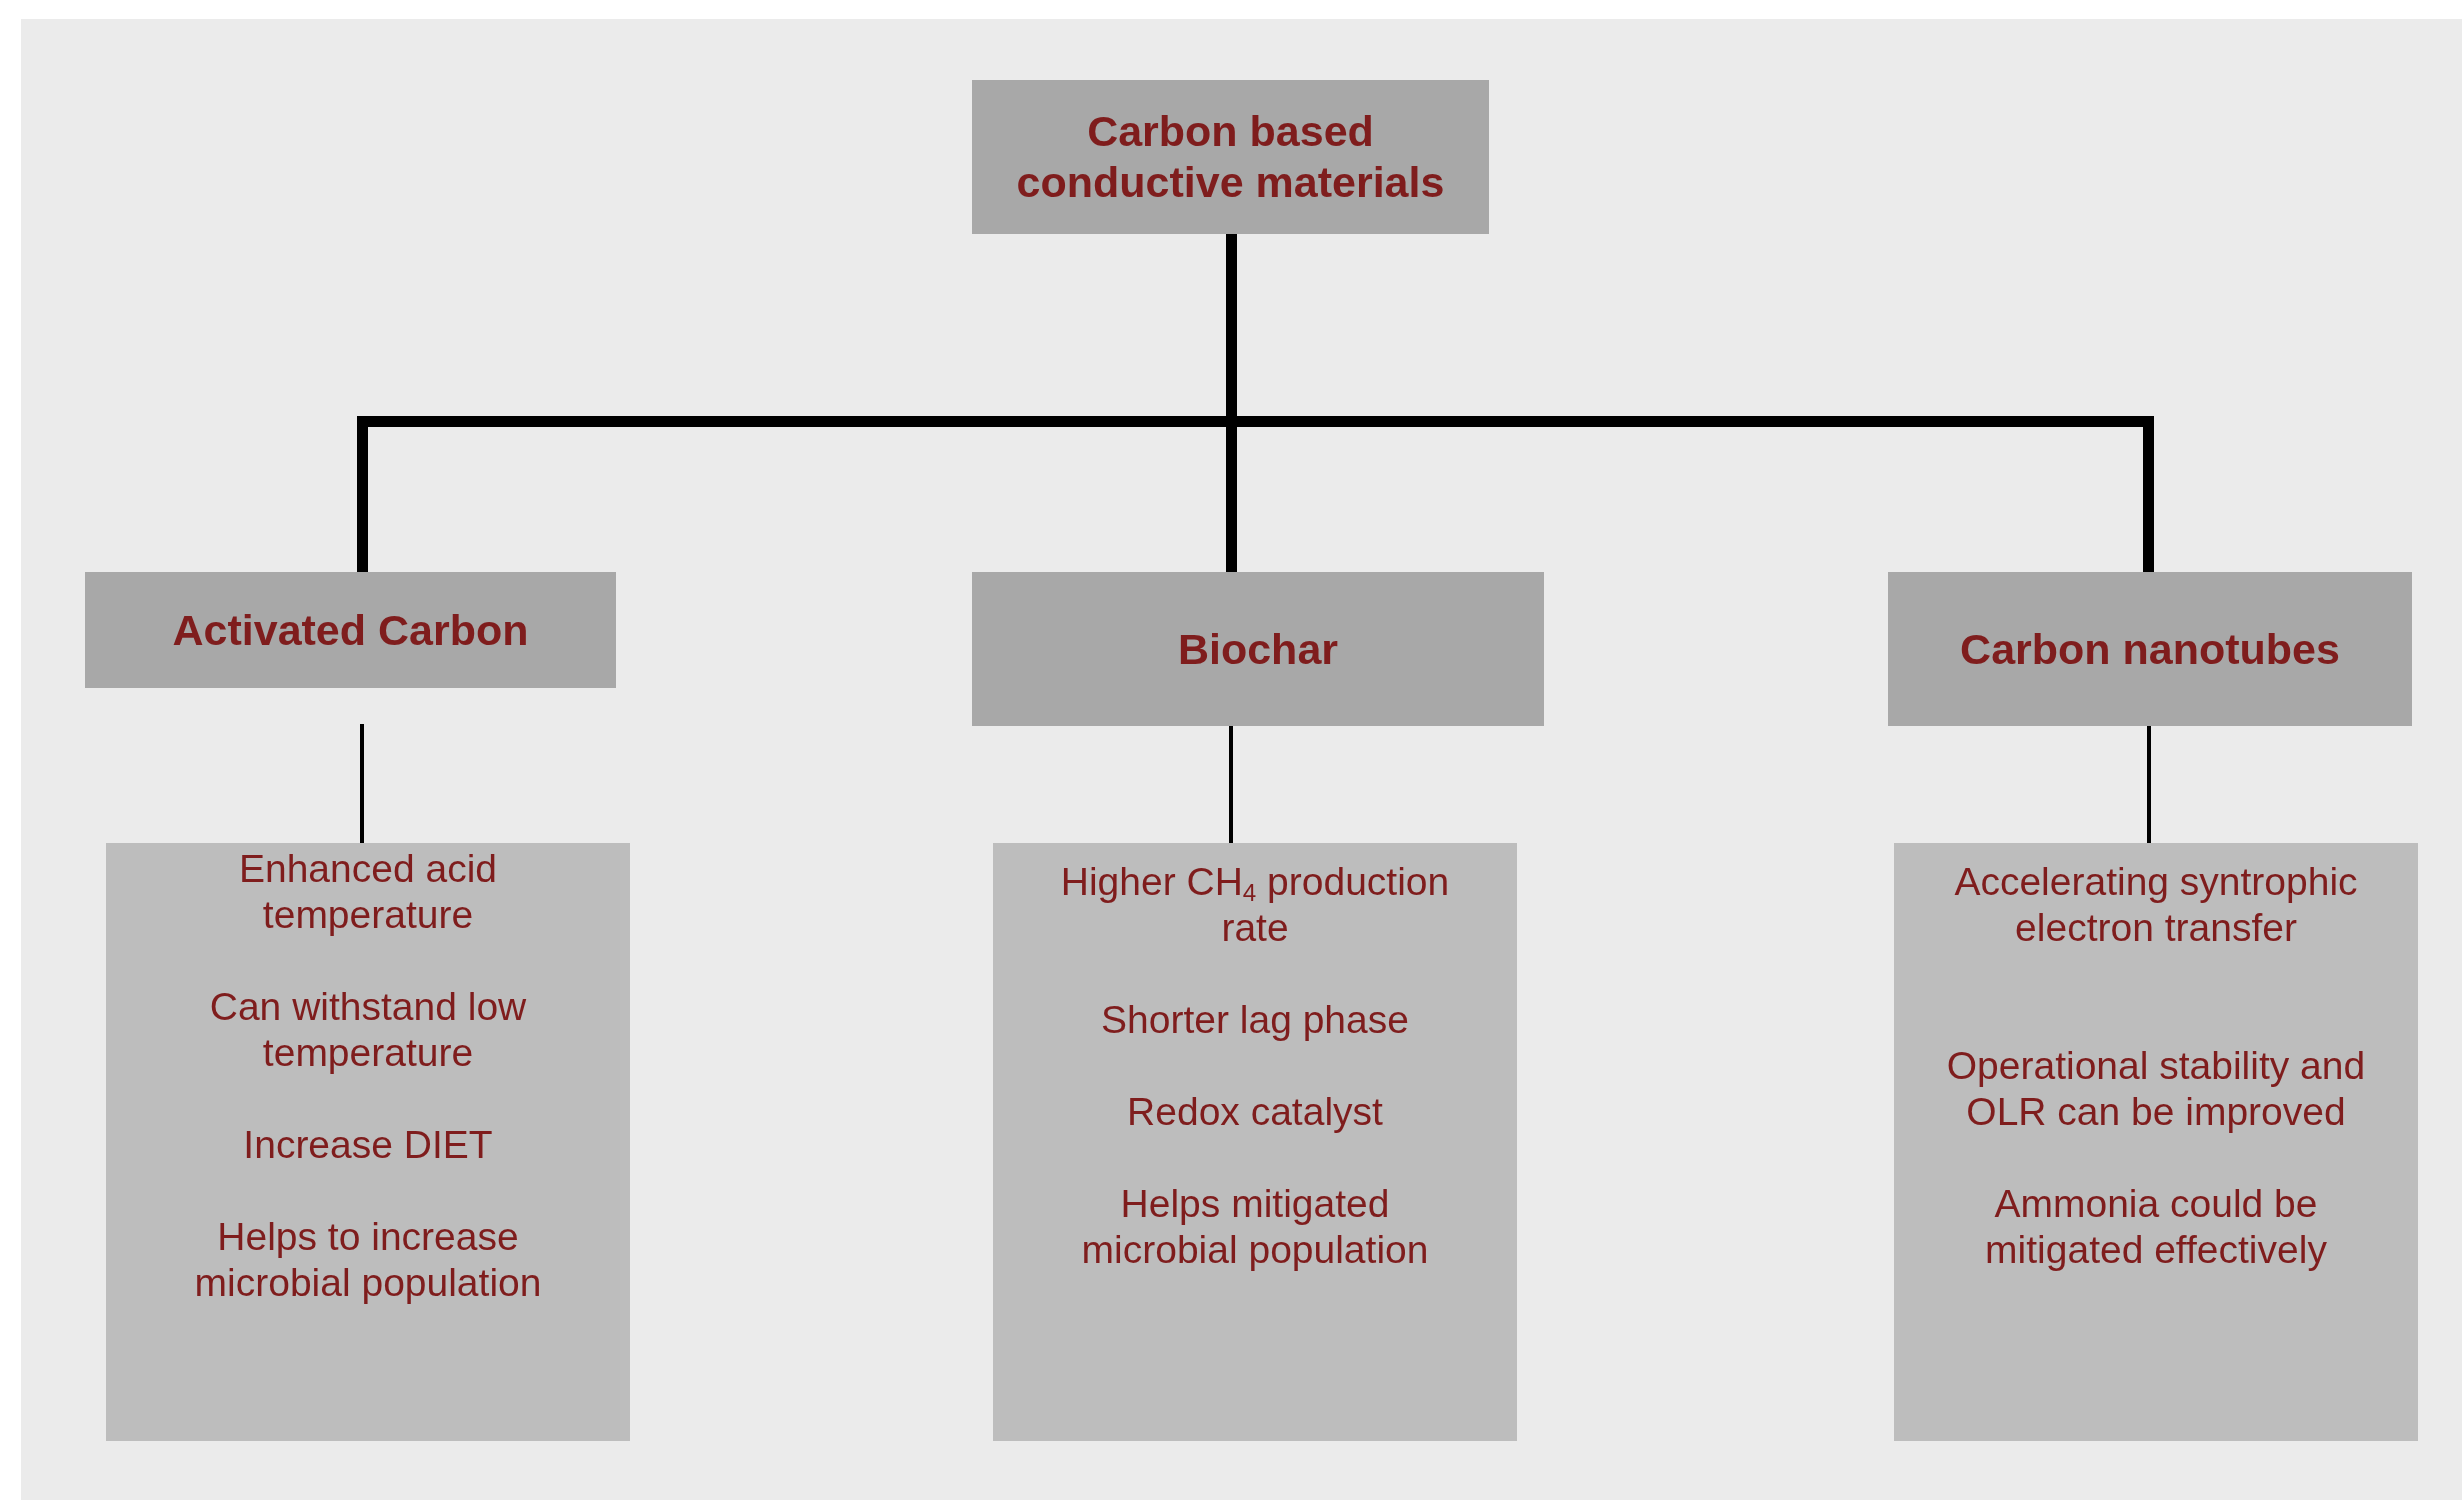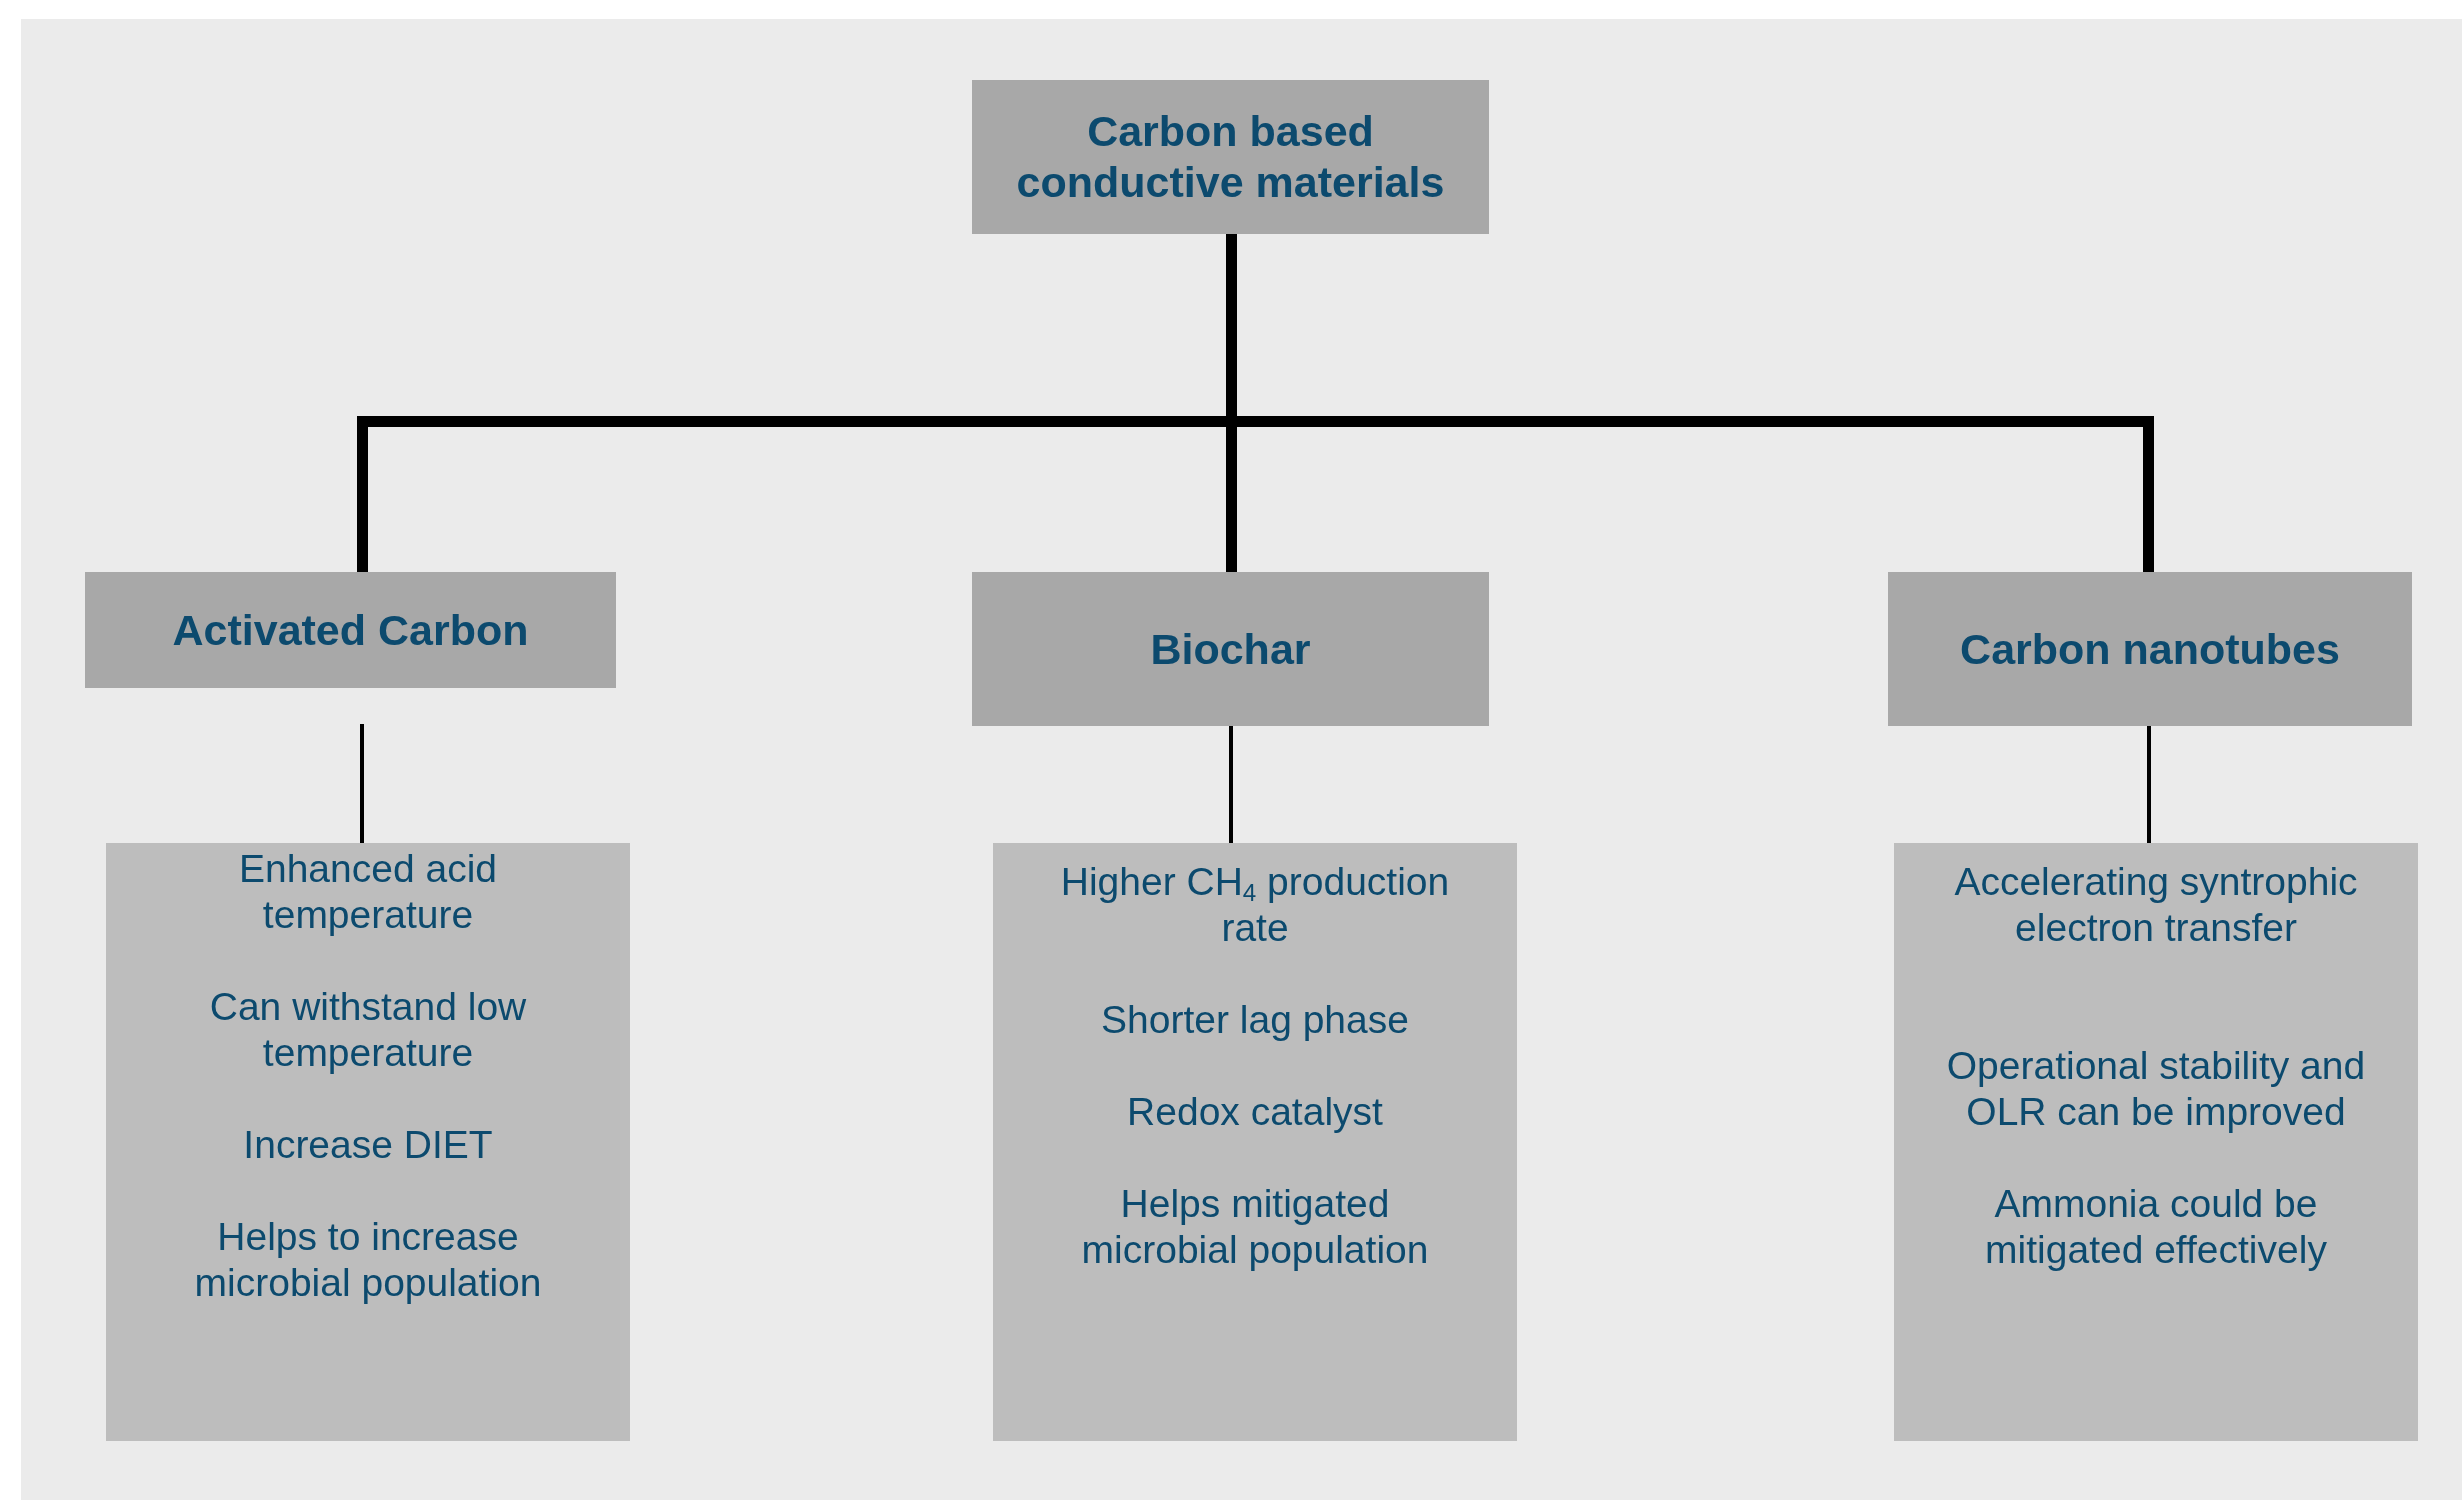--- a/index.html
+++ b/index.html
@@ -24,21 +24,21 @@
   }
 
   
   .node {
     position: absolute;
     box-sizing: border-box;
     display: flex;
     align-items: center;
     justify-content: center;
     text-align: center;
-    color: #0c4a6e;
+    color: #7f1d1d;
     line-height: 1.18;
   }
 
   .node-root,
   .node-tier2 {
     background: #a8a8a8;
     font-weight: bold;
   }
 
   .node-detail {
@@ -74,21 +74,21 @@
   #node-activated-carbon {
     left: 64px;
     top: 553px;
     width: 531px;
     height: 116px;
     font-size: 43px;
   }
   #node-biochar {
     left: 951px;
     top: 553px;
-    width: 517px;
+    width: 572px;
     height: 154px;
     font-size: 43px;
   }
   #node-carbon-nanotubes {
     left: 1867px;
     top: 553px;
     width: 524px;
     height: 154px;
     font-size: 43px;
   }

